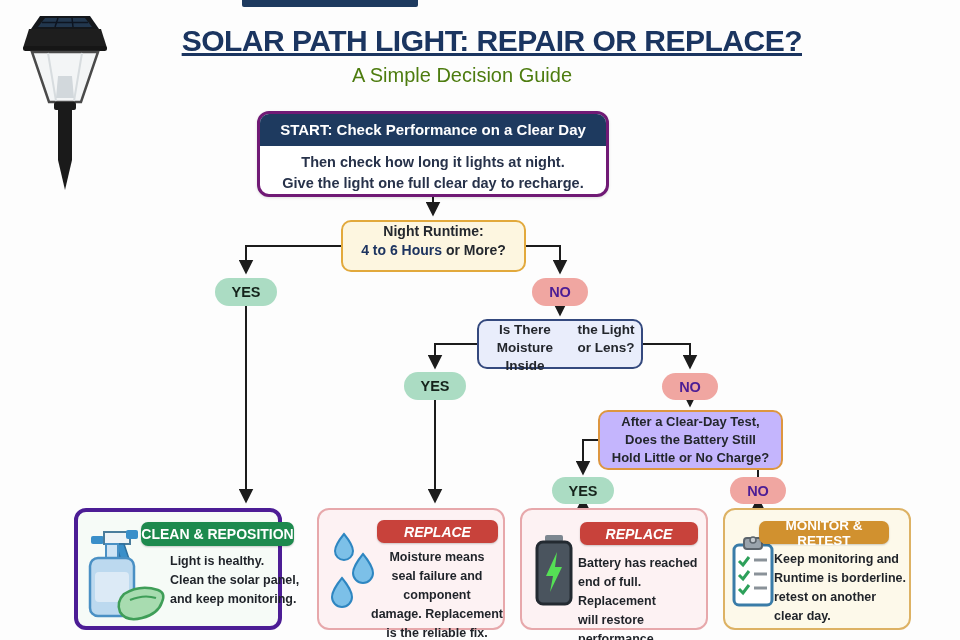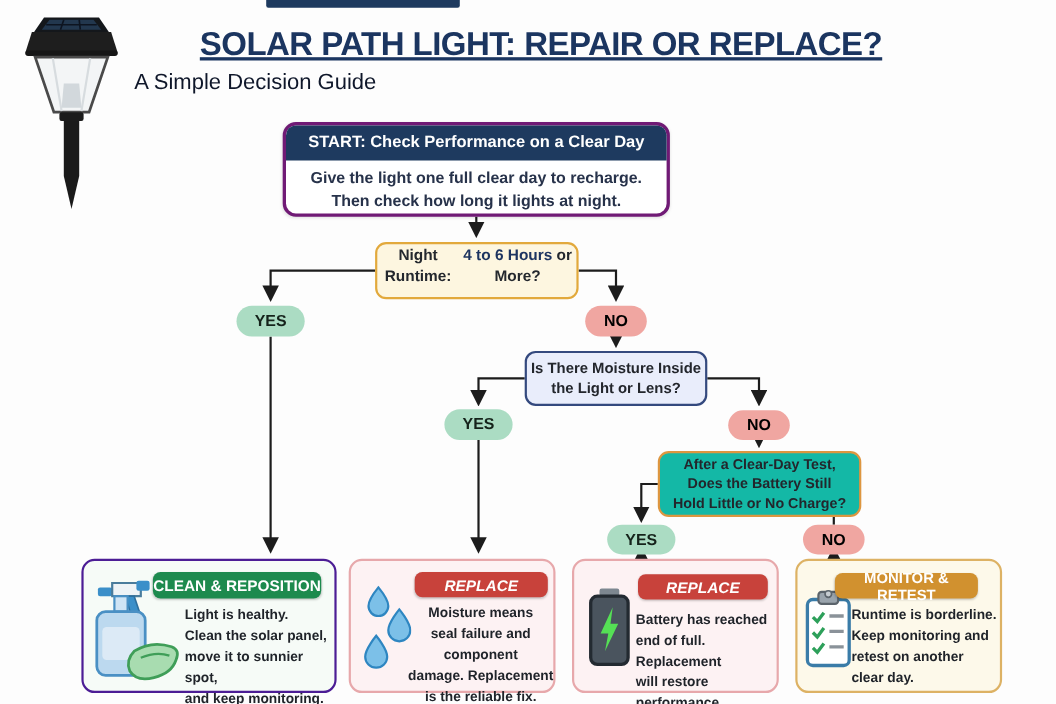--- a/index.html
+++ b/index.html
@@ -3,57 +3,57 @@
 <meta charset="utf-8">
 <style>
   html,body{margin:0;padding:0;}
   body{font-family:"Liberation Sans",sans-serif;background:#e9e9e9;}
   .canvas{position:relative;width:960px;height:640px;background:#fdfdfd;overflow:hidden;}
 
   
   .top-strip{position:absolute;left:242px;top:0;width:176px;height:7px;background:#1e3a5f;border-radius:0 0 2px 2px;}
   .title{position:absolute;left:122px;top:24px;width:680px;text-align:right;
          font-size:30px;font-weight:bold;color:#1b3560;letter-spacing:-0.5px;white-space:nowrap;text-decoration:underline;}
-  .subtitle{position:absolute;left:122px;top:64px;width:680px;text-align:left;
-         font-size:20px;color:#0f172a;}
+  .subtitle{position:absolute;left:122px;top:64px;width:680px;text-align:center;
+         font-size:20px;color:#4d7c0f;}
 
   
   .hero{position:absolute;left:14px;top:8px;width:102px;height:192px;}
 
   
   svg.connectors{position:absolute;left:0;top:0;z-index:1;}
   .box,.pill,.outcome{z-index:2;}
 
   
   .box{position:absolute;box-sizing:border-box;border-radius:12px;text-align:center;}
   .start-box{left:257px;top:111px;width:352px;height:86px;background:#ffffff;
              border:3px solid #701a75;box-shadow:0 1px 3px rgba(0,0,0,.12);}
   .start-header{background:#1e3a5f;color:#ffffff;font-weight:bold;font-size:15px;
                 border-radius:9px 9px 0 0;height:32px;line-height:32px;}
   .start-body{font-size:14.5px;font-weight:bold;color:#27324a;line-height:1.45;padding-top:6px;}
   .q-runtime{left:341px;top:220px;width:185px;height:52px;background:#fdf6e0;border:2px solid #e2a93c;
-             border-radius:10px;display:flex;flex-direction:row;justify-content:flex-start;
+             border-radius:10px;display:flex;flex-direction:column;justify-content:flex-start;
              font-size:14px;font-weight:bold;color:#24282e;line-height:1.35;}
   .q-runtime .hl{color:#1d3460;}
   .q-moisture{left:477px;top:319px;width:166px;height:50px;background:#e9edfb;border:2px solid #34497e;
-             border-radius:10px;display:flex;flex-direction:column;justify-content:center;
+             border-radius:10px;display:flex;flex-direction:row;justify-content:center;
              font-size:13.5px;font-weight:bold;color:#23262c;line-height:1.35;}
-  .q-battery{left:598px;top:410px;width:185px;height:60px;background:#14b8a6;border:2px solid #dd9640;
+  .q-battery{left:598px;top:410px;width:185px;height:60px;background:#c4b5fd;border:2px solid #dd9640;
              border-radius:10px;display:flex;flex-direction:column;justify-content:center;
              font-size:13px;font-weight:bold;color:#23262c;line-height:1.4;}
 
   
   .pill{position:absolute;border-radius:14px;display:flex;align-items:center;justify-content:center;
         font-size:14.5px;font-weight:bold;}
   .pill.yes{background:#abdcc3;color:#15231b;}
-  .pill.no{background:#f0a6a1;color:#000000;}
+  .pill.no{background:#f0a6a1;color:#4c1d95;}
 
   
   .outcome{position:absolute;box-sizing:border-box;border-radius:12px;top:508px;height:122px;}
-  .oc1{left:74px;width:232px;background:#f6fbf7;border:2px solid #4c1d95;}
+  .oc1{left:74px;width:208px;background:#f6fbf7;border:4px solid #4c1d95;}
   .oc2{left:317px;width:188px;background:#fdf2f3;border:2px solid #e7a8ab;}
   .oc3{left:520px;width:188px;background:#fdf2f3;border:2px solid #e7a8ab;}
   .oc4{left:723px;width:188px;background:#fdf9ea;border:2px solid #ddb264;}
   .badge{position:absolute;border-radius:7px;color:#ffffff;font-weight:bold;text-align:center;
          display:flex;align-items:center;justify-content:center;box-shadow:0 1px 2px rgba(0,0,0,.2);}
   .badge.green{background:#1d8a4e;}
   .badge.red{background:#c8423b;font-style:italic;}
   .badge.gold{background:#d1912f;}
   .oc-text{position:absolute;font-weight:bold;color:#1f2329;font-size:12.5px;line-height:1.52;}
   .oc-icon{position:absolute;}
@@ -105,22 +105,22 @@
       <path d="M598,440 H583 V471" marker-end="url(#arr)"></path>
       <path d="M583,504 V501" marker-end="url(#arr)"></path>
       <path d="M758,470 V477"></path>
       <path d="M758,503 V501" marker-end="url(#arr)"></path>
     </g>
   </svg>
 
   <div class="box start-box">
     <div class="start-header">START: Check Performance on a Clear Day</div>
     <div class="start-body">
+      <div>Then check how long it lights at night.</div>
       <div>Give the light one full clear day to recharge.</div>
-      <div>Then check how long it lights at night.</div>
     </div>
   </div>
 
   <div class="box q-runtime">
     <div>Night Runtime:</div>
     <div><span class="hl">4 to 6 Hours</span><span> or More?</span></div>
   </div>
 
   <div class="box q-moisture">
     <div>Is There Moisture Inside</div>
@@ -151,21 +151,20 @@
         <path d="M12,30 h28 a8,8 0 0 1 8,8 v42 a8,8 0 0 1 -8,8 h-28 a8,8 0 0 1 -8,-8 v-42 a8,8 0 0 1 8,-8 z" fill="#bcd9ef" stroke="#4a90c4" stroke-width="2.5"></path>
         <rect x="9" y="44" width="34" height="30" rx="4" fill="#dceaf6"></rect>
         <path d="M38,66 q16,-10 34,-4 q8,3 4,12 q-4,12 -20,16 q-16,4 -22,-6 q-4,-10 4,-18 z" fill="#a8dcb0" stroke="#3f9e58" stroke-width="2.5"></path>
         <path d="M44,72 q14,-6 26,-2" fill="none" stroke="#3f9e58" stroke-width="2"></path>
       </svg>
     </span>
     <div class="badge green" style="left:63px;top:10px;width:153px;height:24px;font-size:14px;">CLEAN &amp; REPOSITION</div>
     <div class="oc-text" style="left:92px;top:40px;width:132px;">
       <div>Light is healthy.</div>
       <div>Clean the solar panel,</div>
-      <div>move it to sunnier spot,</div>
       <div>and keep monitoring.</div>
     </div>
   </div>
 
   <div class="outcome oc2">
     <span class="oc-icon" style="left:11px;top:22px;">
       <svg width="44" height="80" viewBox="0 0 44 80">
         <path d="M14,2 C14,2 5,13 5,19 a9,9 0 0 0 18,0 C23,13 14,2 14,2 Z" fill="#7cc0e8" stroke="#2e86c1" stroke-width="2"></path>
         <path d="M33,22 C33,22 23,34 23,41 a10,10 0 0 0 20,0 C43,34 33,22 33,22 Z" fill="#7cc0e8" stroke="#2e86c1" stroke-width="2"></path>
         <path d="M12,46 C12,46 2,58 2,65 a10,10 0 0 0 20,0 C22,58 12,46 12,46 Z" fill="#7cc0e8" stroke="#2e86c1" stroke-width="2"></path>
@@ -205,20 +204,20 @@
         <path d="M8,25 l4,4 l6,-8" fill="none" stroke="#2da05a" stroke-width="3"></path>
         <path d="M23,24 h13" stroke="#8a9299" stroke-width="3"></path>
         <path d="M8,39 l4,4 l6,-8" fill="none" stroke="#2da05a" stroke-width="3"></path>
         <path d="M23,38 h13" stroke="#8a9299" stroke-width="3"></path>
         <path d="M8,53 l4,4 l6,-8" fill="none" stroke="#2da05a" stroke-width="3"></path>
         <path d="M23,52 h13" stroke="#8a9299" stroke-width="3"></path>
       </svg>
     </span>
     <div class="badge gold" style="left:34px;top:11px;width:130px;height:23px;font-size:13.5px;">MONITOR &amp; RETEST</div>
     <div class="oc-text" style="left:49px;top:40px;width:134px;">
+      <div>Keep monitoring and</div>
       <div>Runtime is borderline.</div>
-      <div>Keep monitoring and</div>
       <div>retest on another</div>
       <div>clear day.</div>
     </div>
   </div>
 
 </div>
 
 </body></html>

